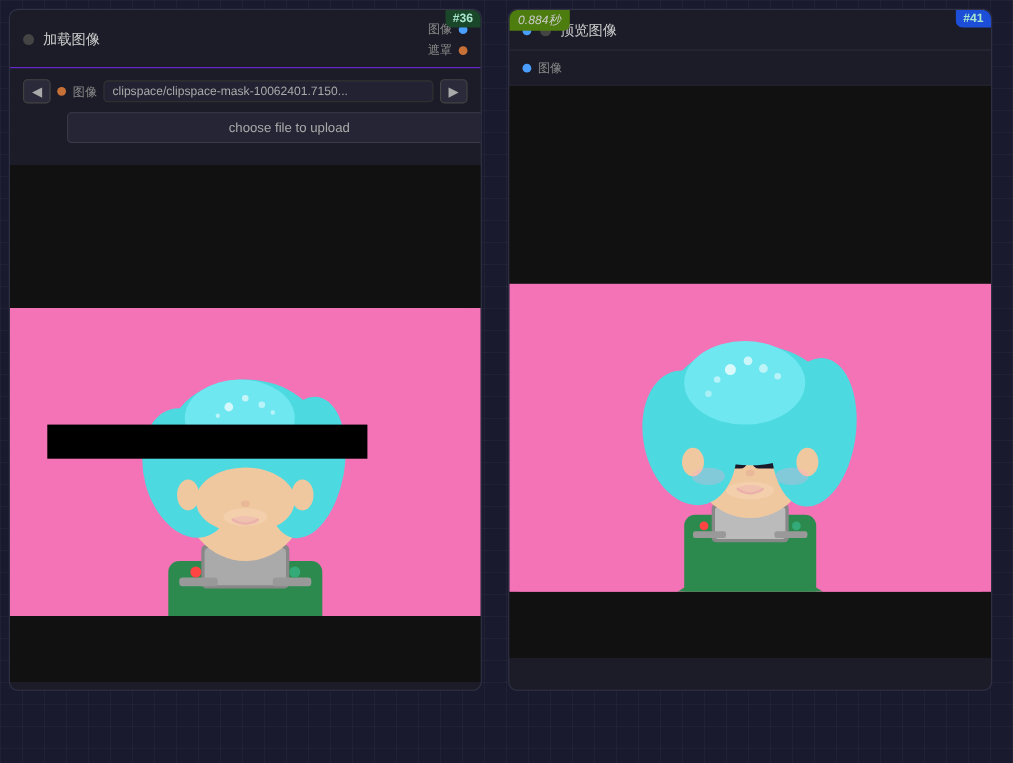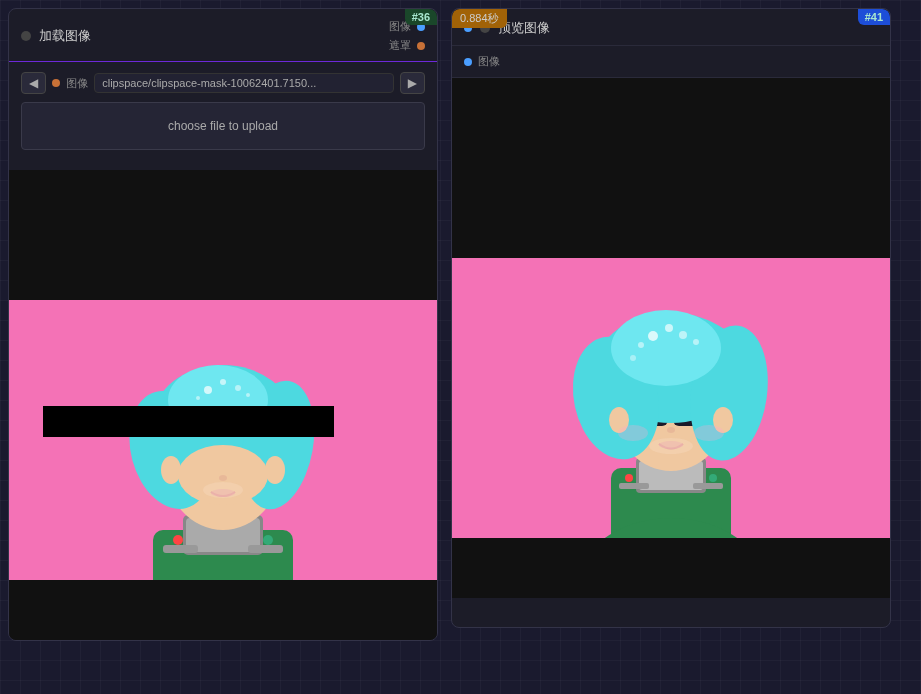--- a/index.html
+++ b/index.html
@@ -14,21 +14,21 @@
       height: 694px;
       overflow: hidden;
       display: flex;
       align-items: flex-start;
       padding: 0;
     }
 
     .workspace {
       display: flex;
       flex-direction: row;
-      gap: 5px;
+      gap: 16px;
       width: 100%;
       height: 100%;
       padding: 0;
       align-items: flex-start;
     }
 
     .node-card {
       background: #1c1c28;
       border: 1px solid #333348;
       border-radius: 8px;
@@ -63,26 +63,27 @@
 
     .node-badge-dark {
       background: #1a472a;
       color: #a8e6cf;
     }
 
     .node-timer {
       position: absolute;
       top: 0;
       left: 0;
-      background: #a16207;
+      background: #4d7c0f;
       color: #ccc;
       font-size: 11px;
       padding: 2px 8px;
       border-radius: 8px 0 6px 0;
       z-index: 10;
+      font-style: italic;
     }
 
     .node-header {
       display: flex;
       align-items: center;
       padding: 10px 12px 8px 12px;
       border-bottom: 1px solid #6d28d9;
     }
 
     .node-dot {
@@ -179,25 +180,26 @@
       flex-shrink: 0;
     }
 
     .upload-btn {
       display: block;
       width: 100%;
       background: #252535;
       border: 1px solid #3a3a4a;
       color: #aaa;
       font-size: 12px;
-      padding: 16px 12px;
+      padding: 6px 12px;
       border-radius: 4px;
       cursor: pointer;
       text-align: center;
       margin-bottom: 10px;
+      margin-left: 40px;
     }
 
     .image-container-left {
       width: 100%;
       height: 280px;
       position: relative;
       background: #f472b6;
       overflow: hidden;
     }
 

